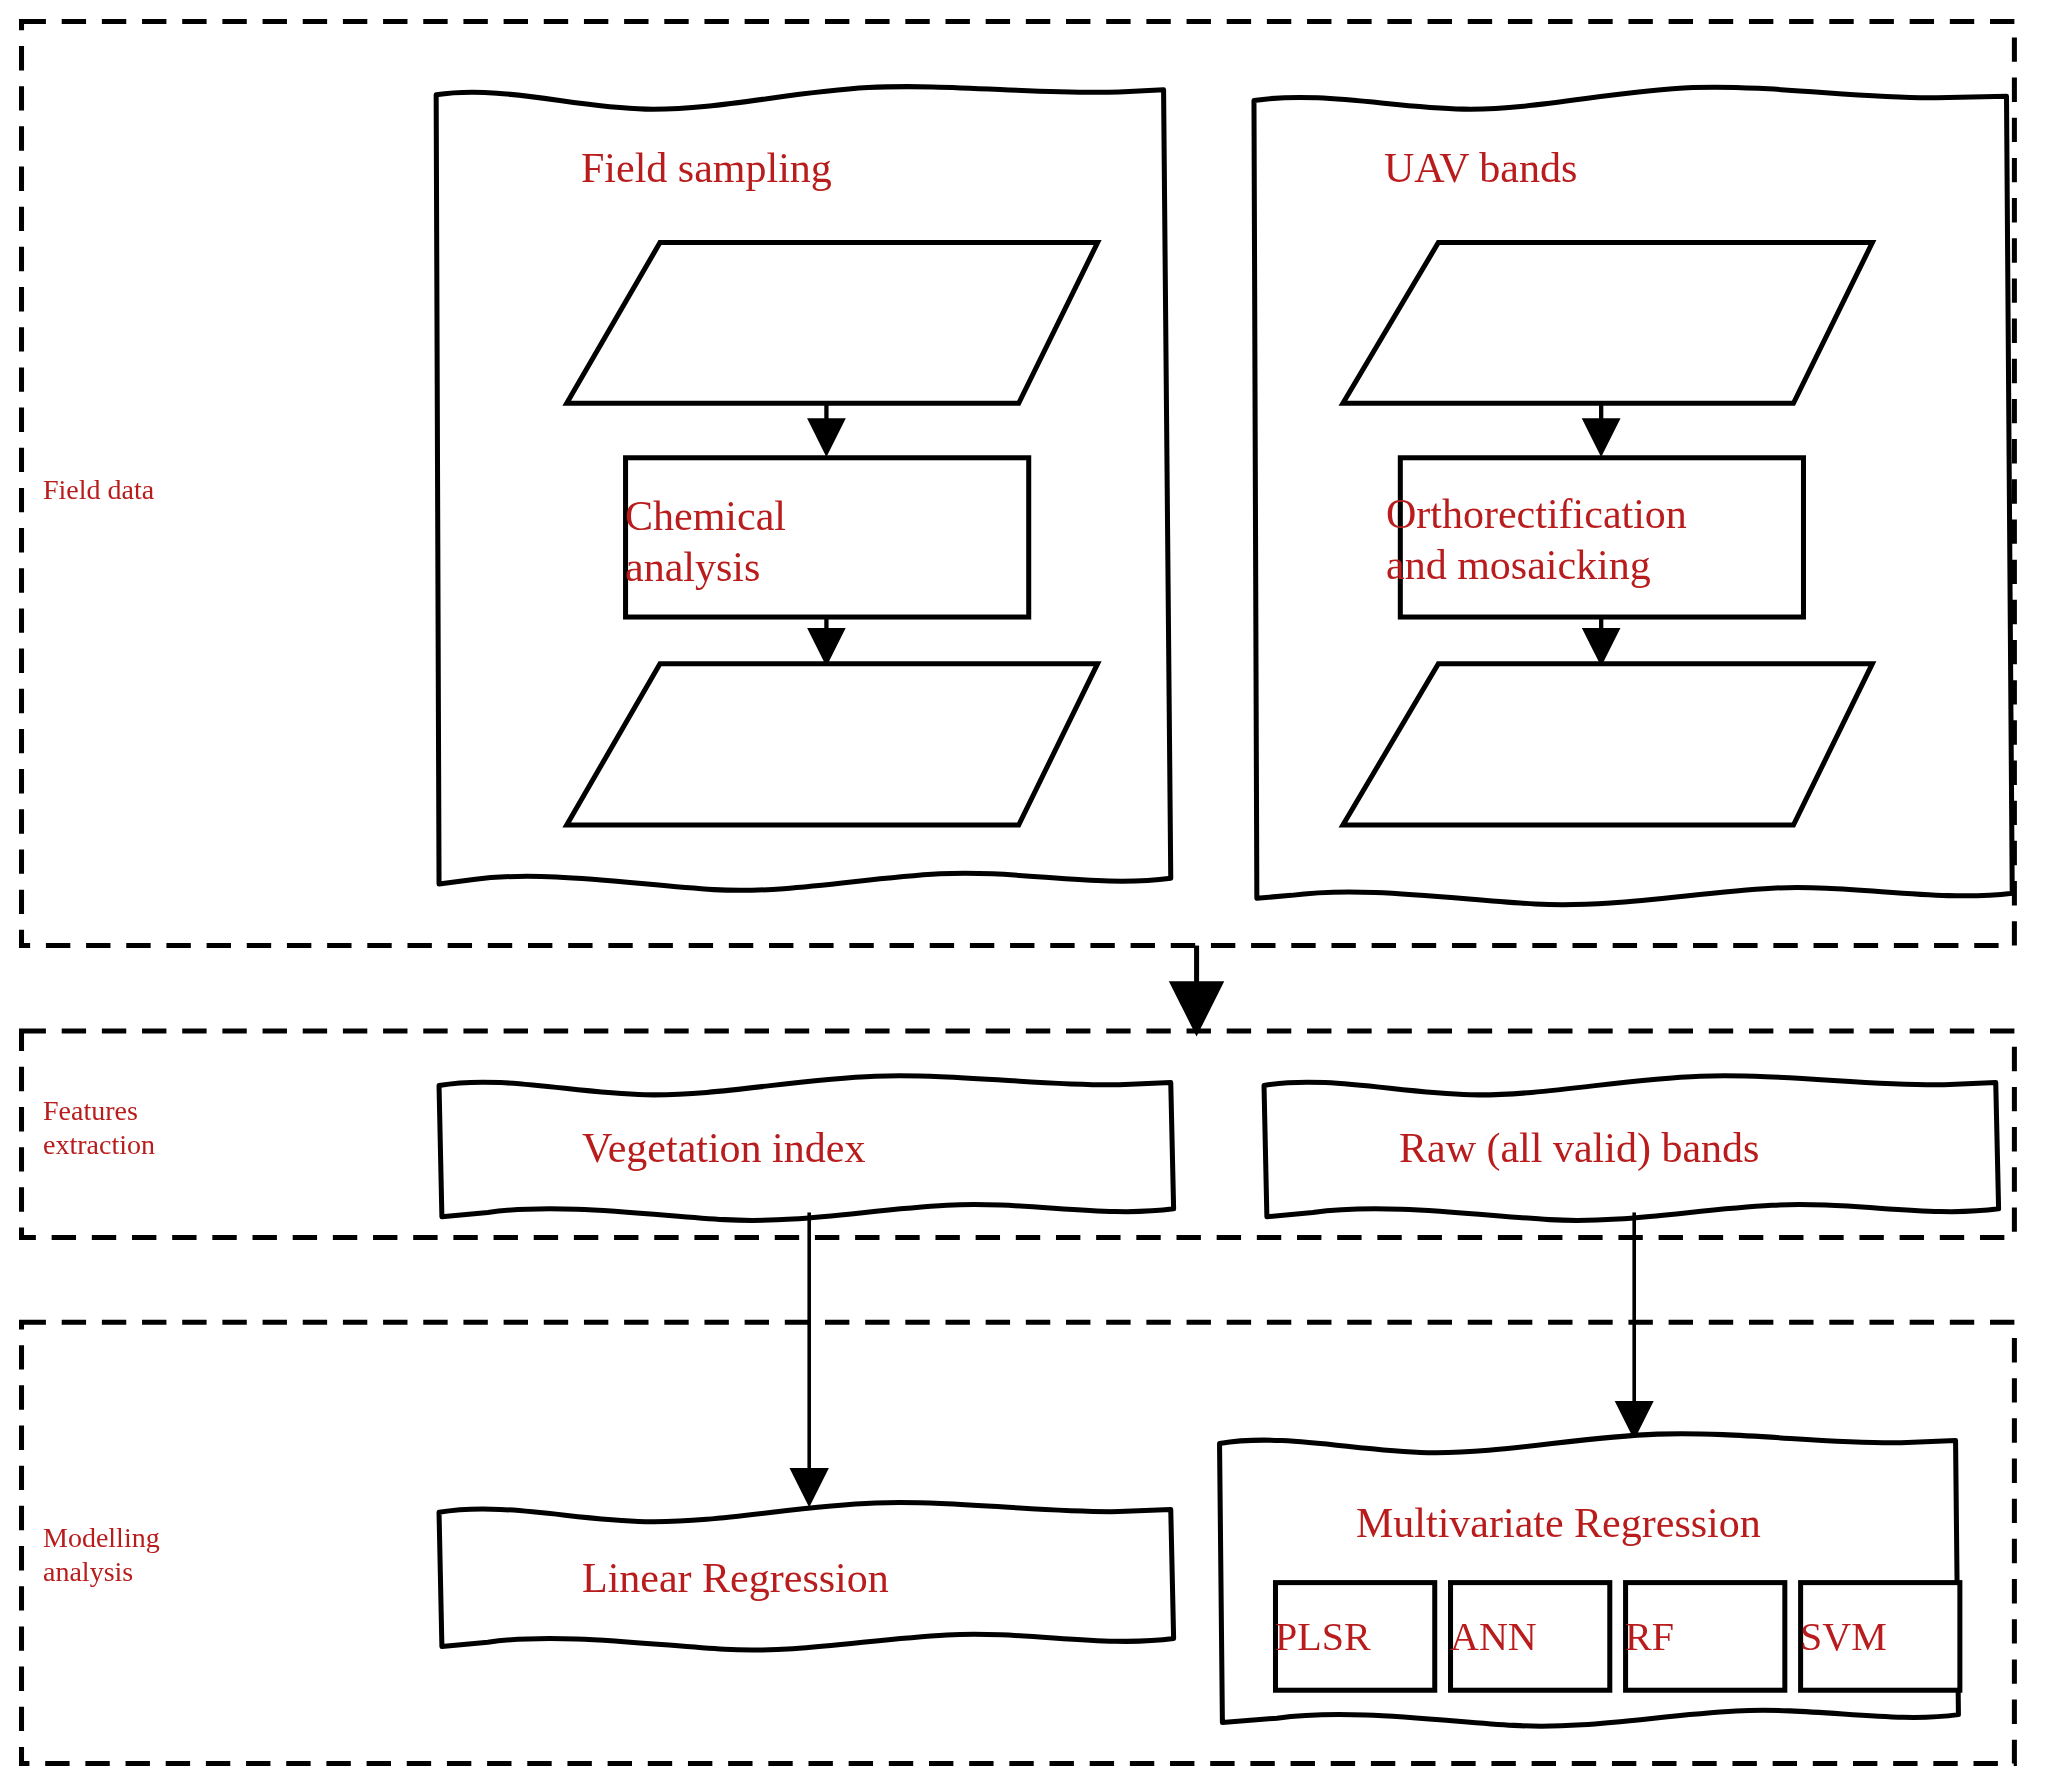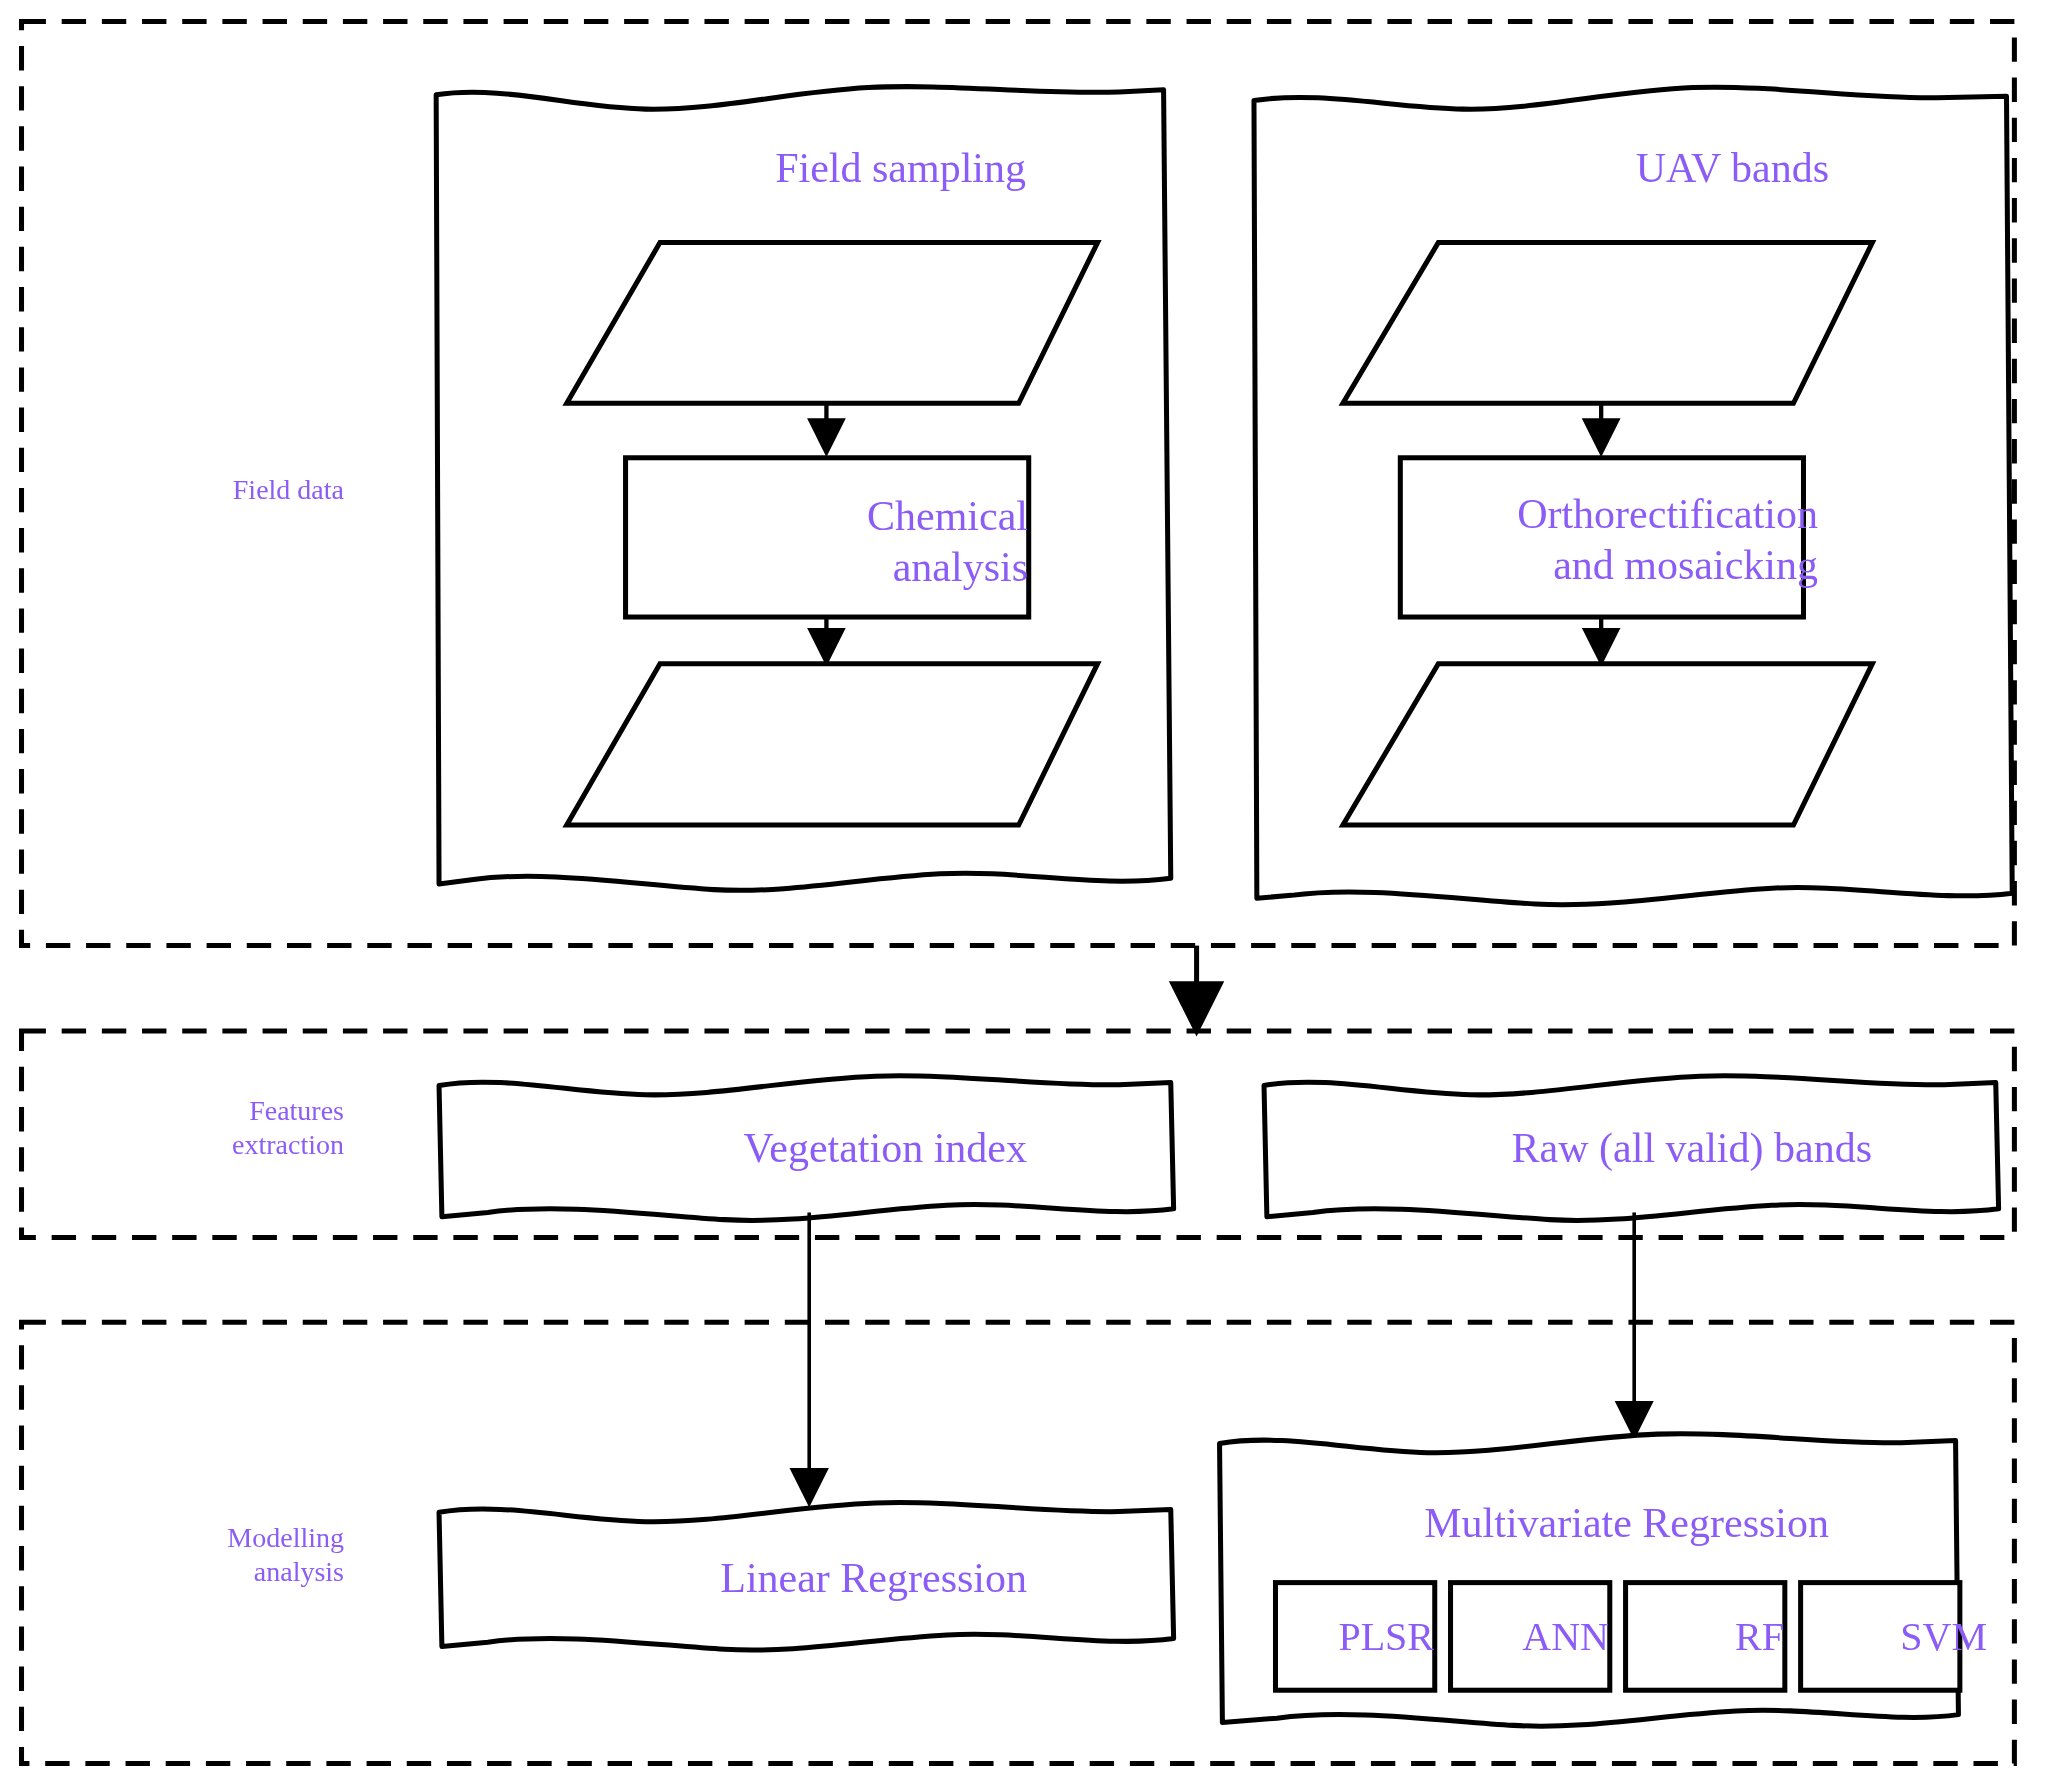--- a/index.html
+++ b/index.html
@@ -20,23 +20,23 @@
   .svg-layer {
     position: absolute;
     left: 0;
     top: 0;
     width: 2056px;
     height: 1785px;
     pointer-events: none;
   }
   .lbl {
     position: absolute;
-    text-align: right;
+    text-align: left;
     line-height: 1.22;
-    color: #8b5cf6;
+    color: #b91c1c;
     white-space: pre-line;
     pointer-events: none;
   }
   .stage-label {
     font-size: 28px;
   }
   .group-title {
     font-size: 42px;
   }
   .node-label {
@@ -200,16 +200,16 @@
   <div class="lbl node-label" style="left:1356px; top:1498px; width:473px;">Multivariate Regression</div>
 
   <div class="lbl node-label" style="left:582px; top:1553px; width:445px;">Linear Regression</div>
 
   <div class="lbl small-label" style="left:1275px; top:1613px; width:159px;">PLSR</div>
 
   <div class="lbl small-label" style="left:1450px; top:1613px; width:159px;">ANN</div>
 
   <div class="lbl small-label" style="left:1625px; top:1613px; width:159px;">RF</div>
 
-  <div class="lbl small-label" style="left:1800px; top:1613px; width:159px;margin-left:28px;">SVM</div>
+  <div class="lbl small-label" style="left:1800px; top:1613px; width:159px;">SVM</div>
 
 </div>
 
 
 </body></html>

